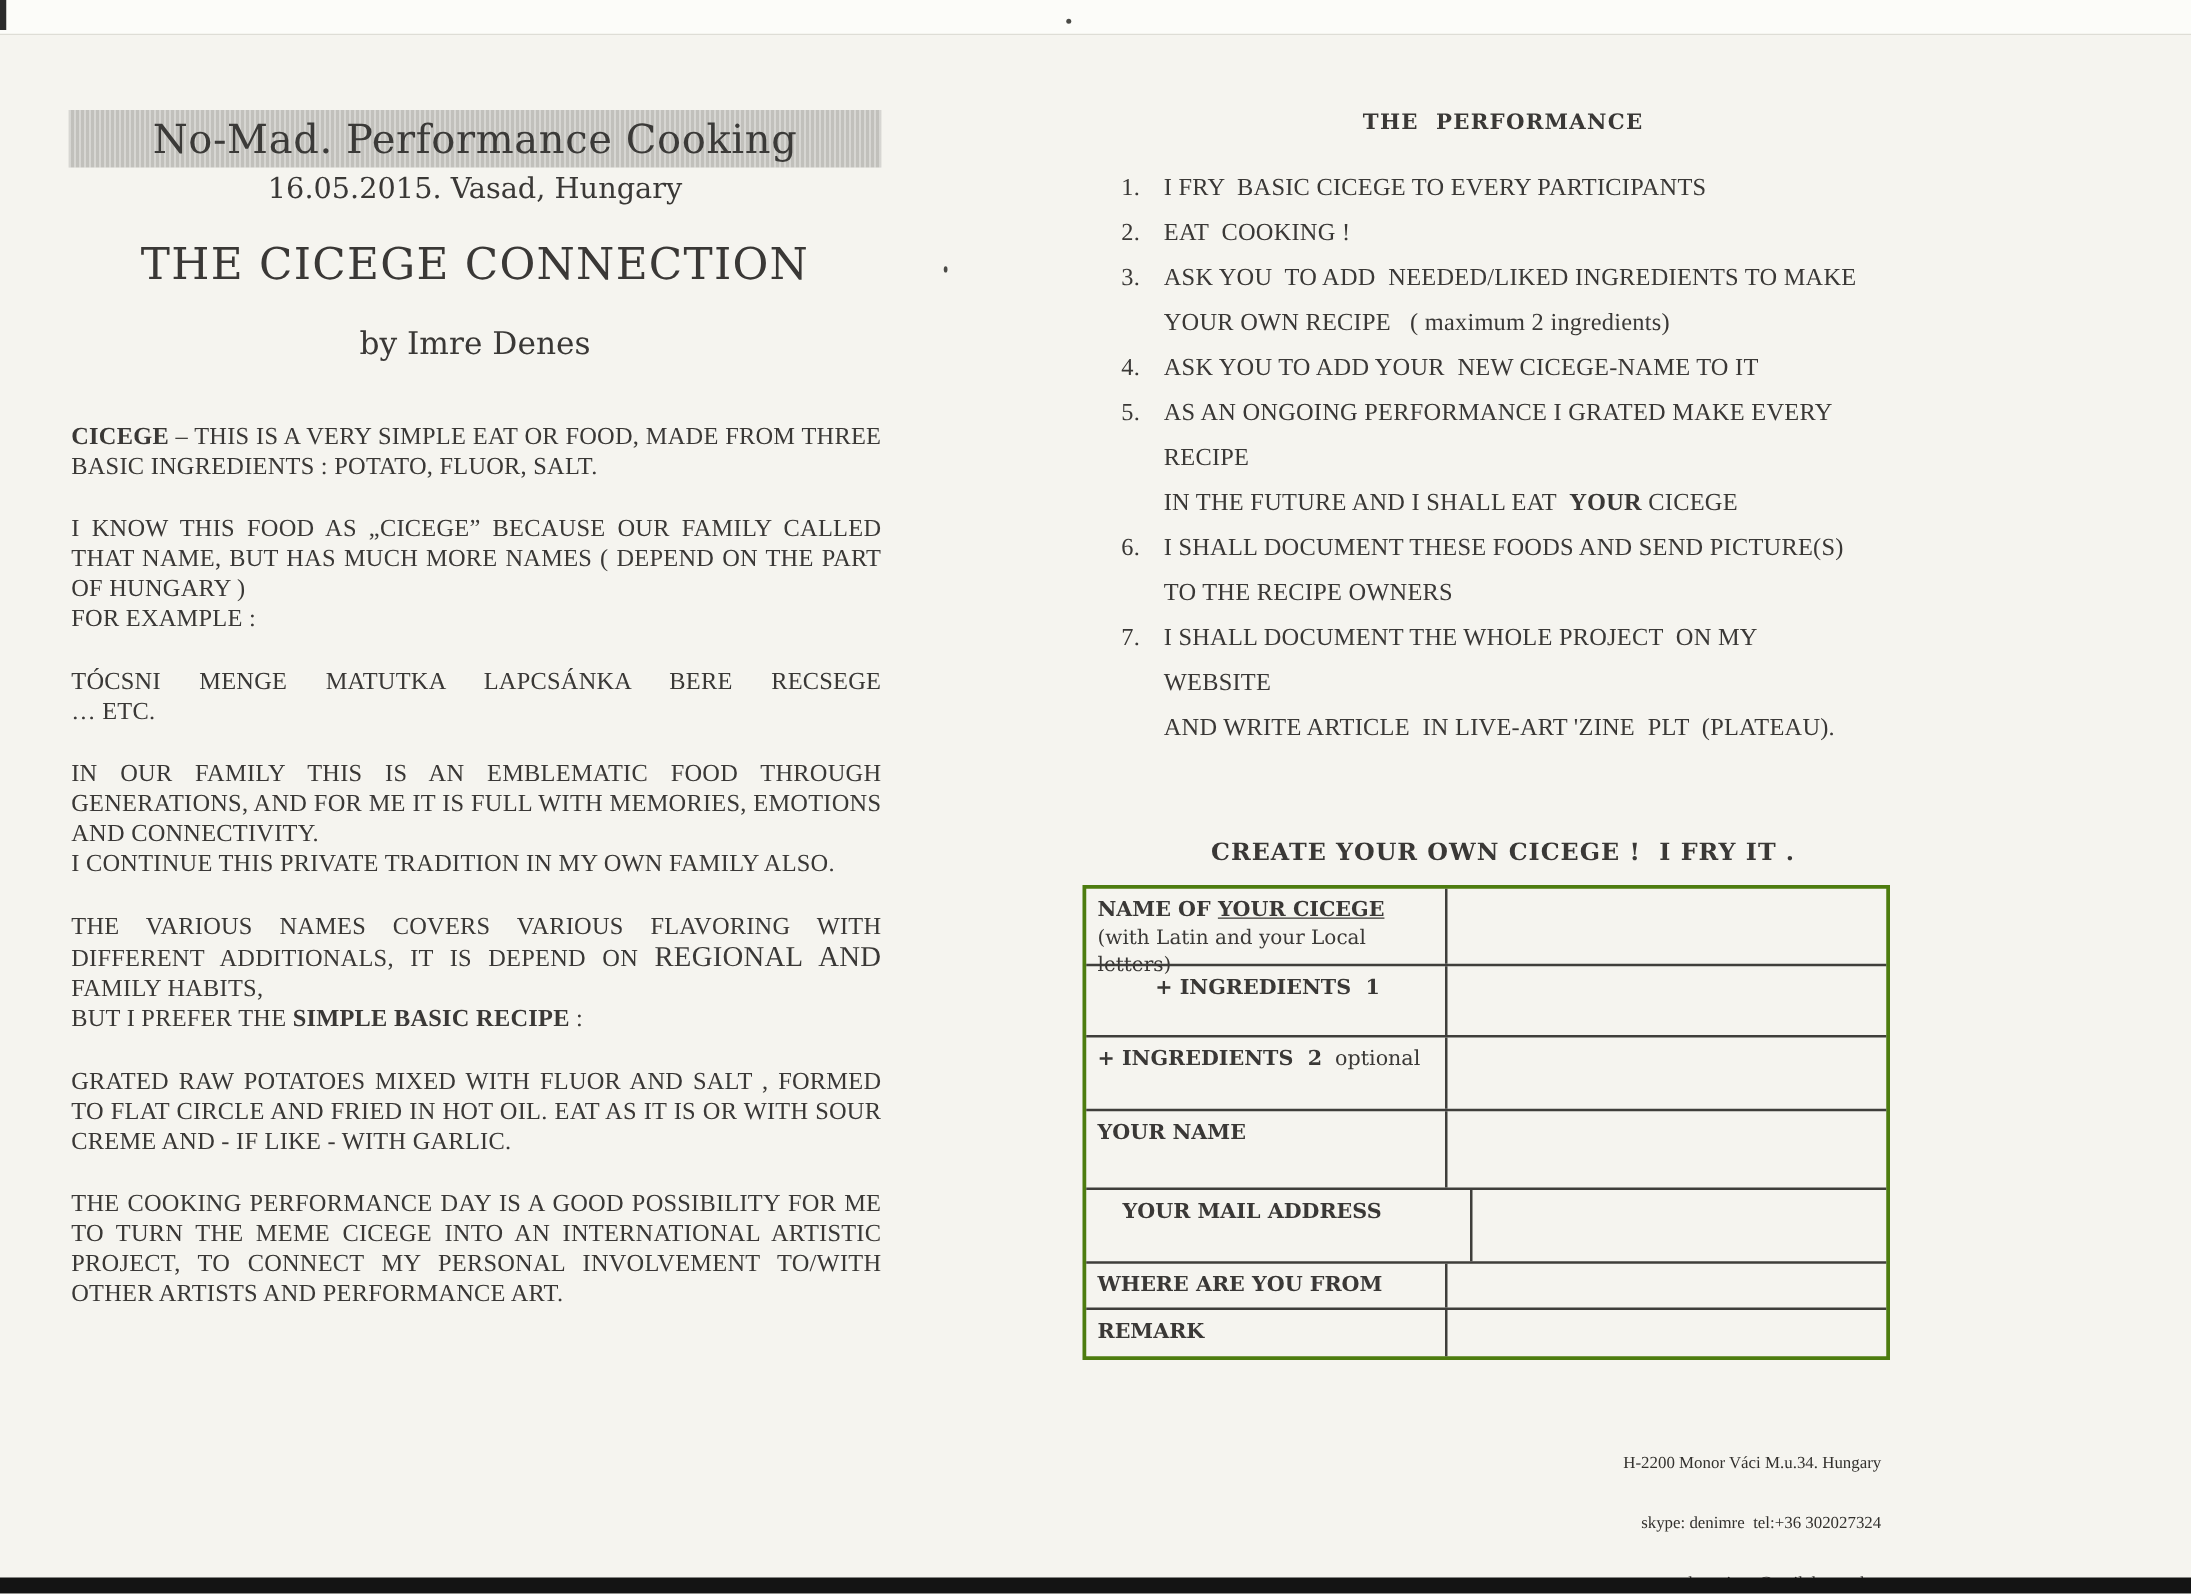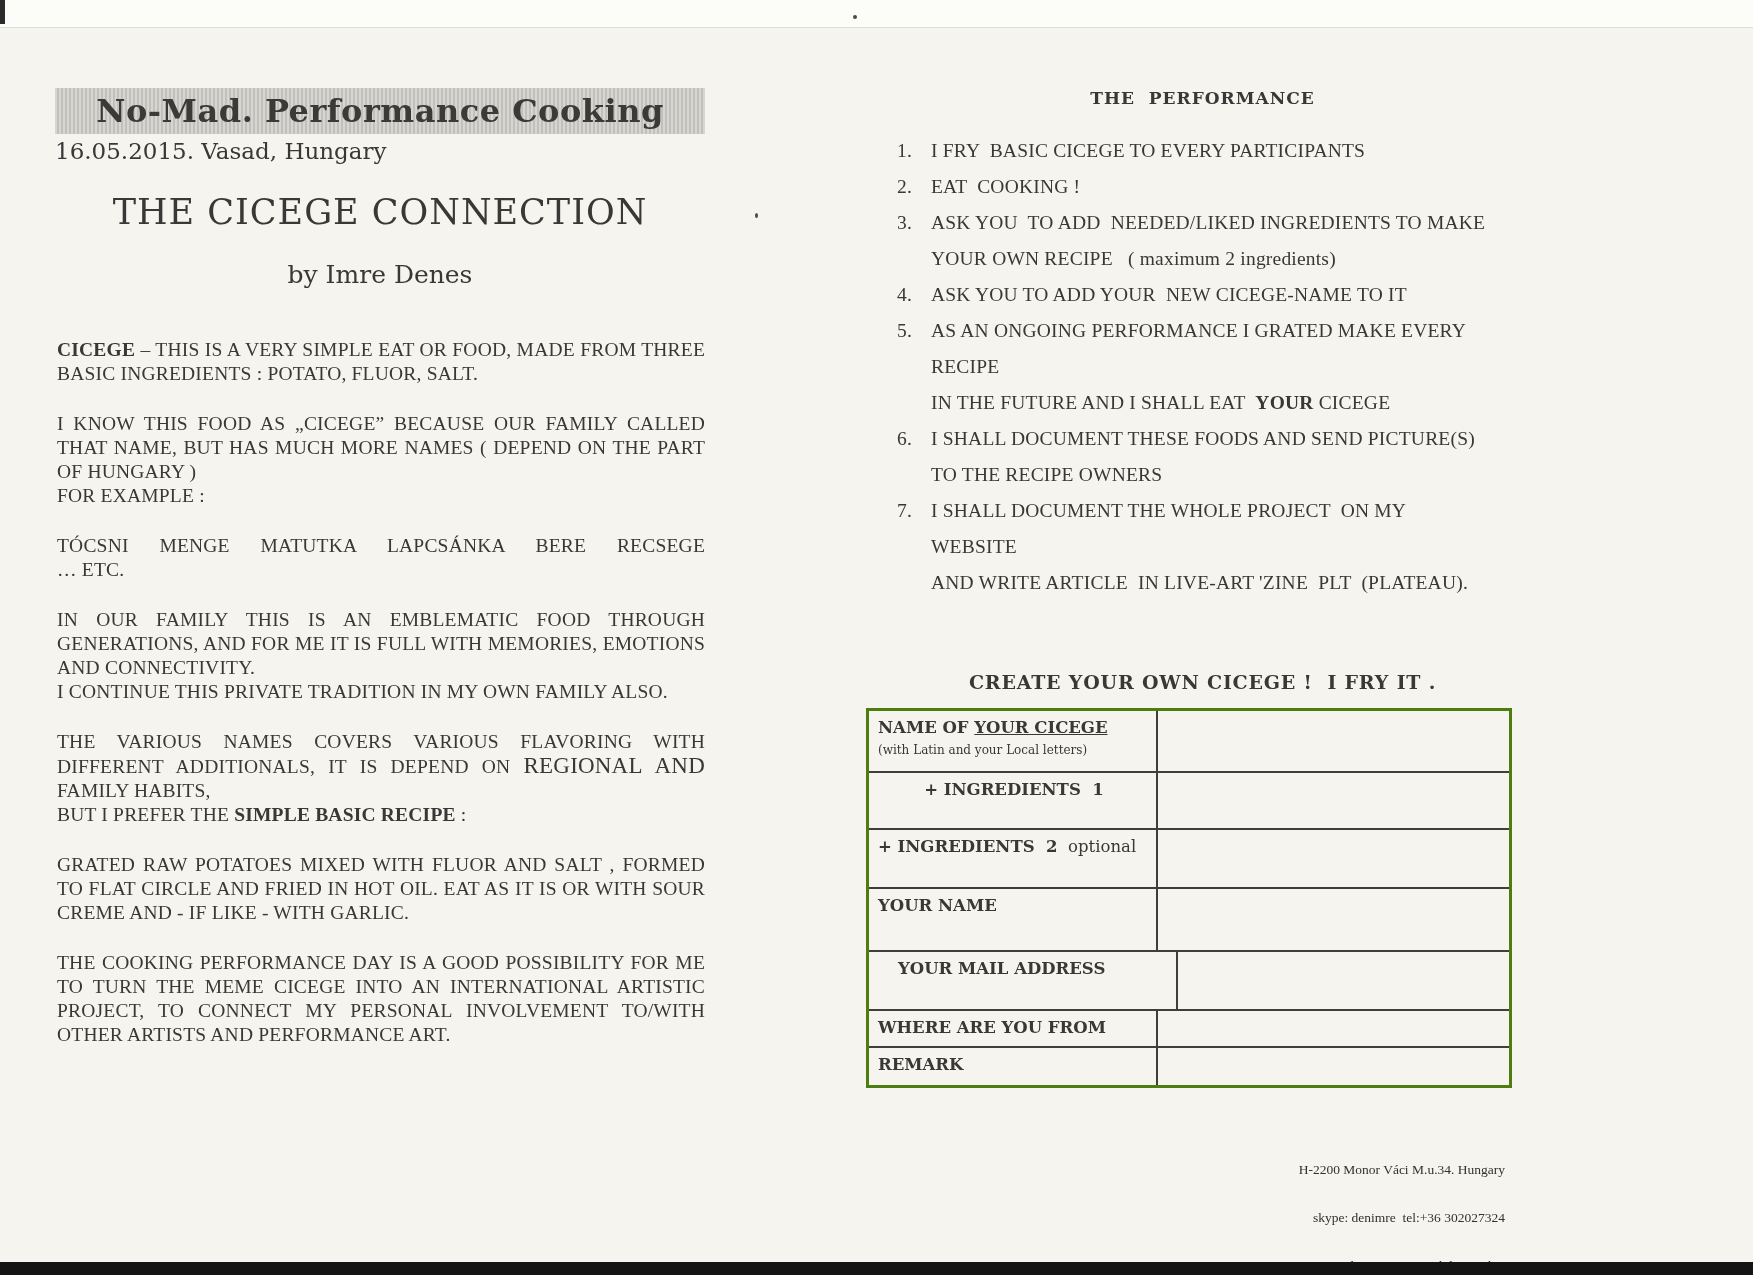--- a/index.html
+++ b/index.html
@@ -12,23 +12,23 @@
   .corner-mark{position:absolute;left:0;top:0;width:5px;height:24px;background:#2b2b2b;}
   .speck{position:absolute;width:4px;height:4px;border-radius:50%;background:#4a4a46;}
   .speck-1{left:853px;top:15px;}
   .speck-2{left:755px;top:213px;width:3px;height:5px;}
 
   
   .title-band{position:absolute;left:55px;top:88px;width:650px;height:46px;
       background:#c9c8c3;
       background-image:repeating-linear-gradient(90deg,rgba(255,255,255,.25) 0 2px,rgba(0,0,0,.04) 2px 4px);
       display:flex;align-items:center;justify-content:center;}
-  .event-title{font-family:"DejaVu Serif",serif;font-weight:bold;font-size:32px;color:#3b3a38;
+  .event-title{font-family:"DejaVu Serif",serif;font-weight:normal;font-size:32px;color:#3b3a38;
       letter-spacing:.5px;white-space:pre-wrap;}
-  .date-line{position:absolute;left:55px;top:138px;width:650px;
+  .date-line{position:absolute;left:55px;top:138px;width:650px;text-align:center;
       font-family:"DejaVu Serif",serif;font-size:23px;white-space:pre-wrap;}
   .main-title{position:absolute;left:55px;top:192px;width:650px;text-align:center;
       font-family:"DejaVu Serif",serif;font-size:35px;letter-spacing:1px;white-space:pre-wrap;}
   .byline{position:absolute;left:55px;top:260px;width:650px;text-align:center;
       font-family:"DejaVu Serif",serif;font-size:25px;white-space:pre-wrap;}
 
   .body-text{position:absolute;left:57px;top:338px;width:648px;font-size:19.5px;line-height:24px;
       text-align:justify;letter-spacing:.2px;}
   .body-text .para{margin:0 0 26px 0;}
   .b{font-weight:bold;}
@@ -50,21 +50,21 @@
       white-space:pre-wrap;}
 
   .form-table{position:absolute;left:866px;top:708px;width:646px;border:3px solid #4d7c0f;
       box-sizing:border-box;background:transparent;}
   .form-row{display:flex;border-top:2px solid #3f3e3b;box-sizing:border-box;}
   .form-row.first{border-top:none;}
   .form-label-cell{width:289px;flex:none;border-right:2px solid #3f3e3b;box-sizing:border-box;
       padding:6px 6px 0 9px;font-family:"DejaVu Serif",serif;font-weight:bold;font-size:16.5px;
       line-height:22px;white-space:pre-wrap;}
   .form-value-cell{flex:1;}
-  .sublabel{font-weight:normal;font-size:12px;display:block;}
+  .sublabel{font-weight:normal;font-size:16px;display:block;}
   .u{text-decoration:underline;}
   .opt{font-weight:normal;}
   .r1{height:60px;} .r2{height:57px;text-align:center;} .r3{height:59px;} .r4{height:63px;}
   .r5{height:59px;padding-left:20px;} .r6{height:37px;} .r7{height:39px;}
 
   .footer{position:absolute;left:1000px;top:1130px;width:505px;text-align:right;
       font-size:13.5px;line-height:16px;color:#33312e;white-space:pre-wrap;}
   .footer div{white-space:pre-wrap;}
 </style>
 </head>

